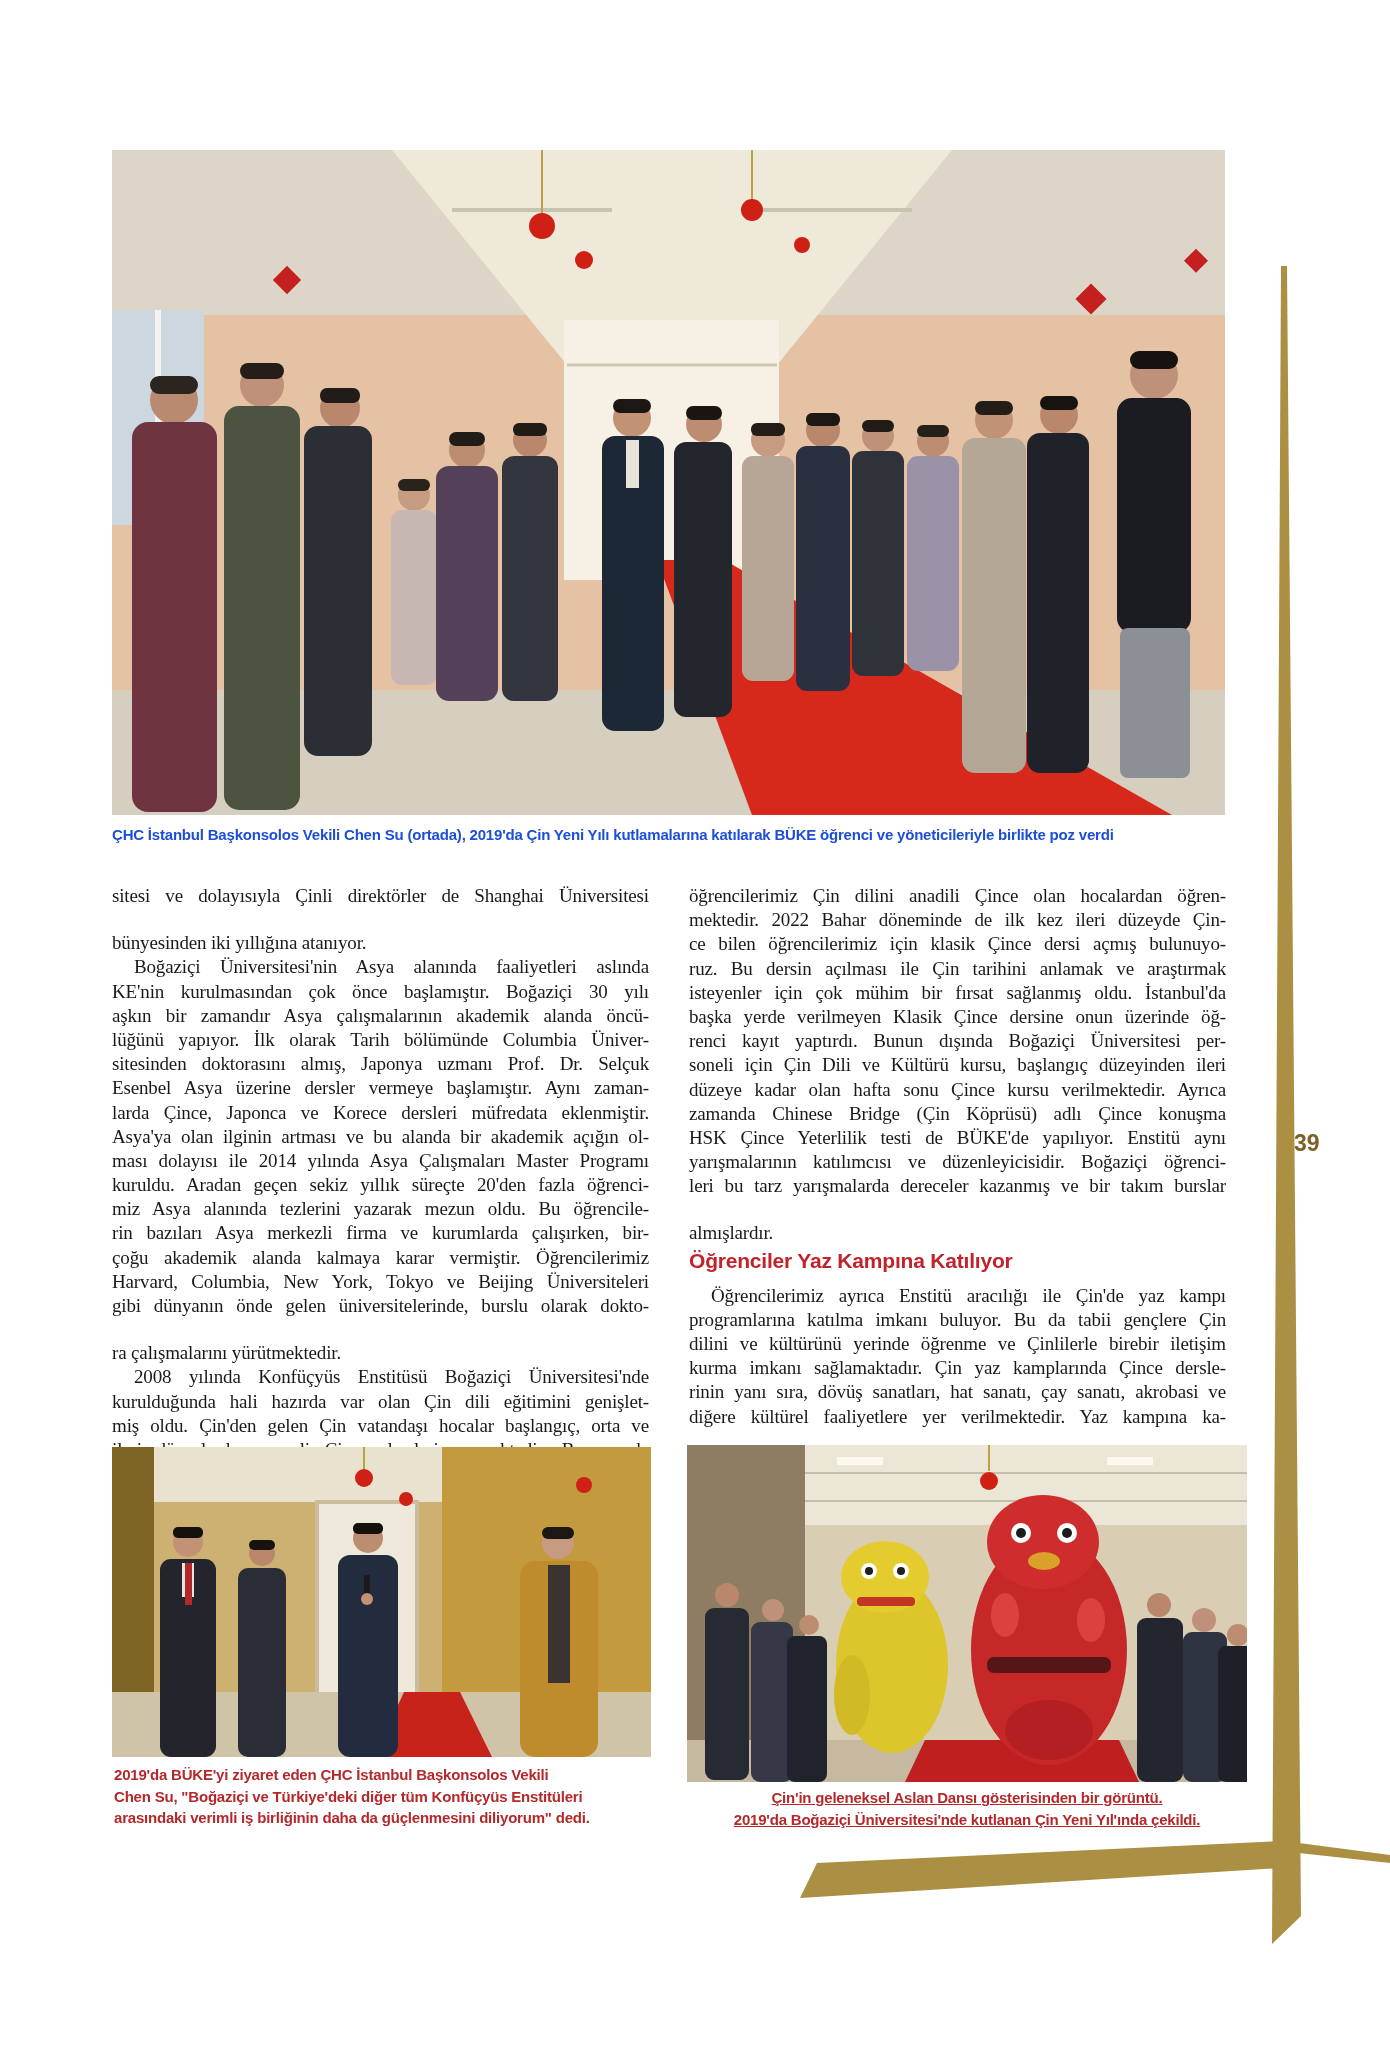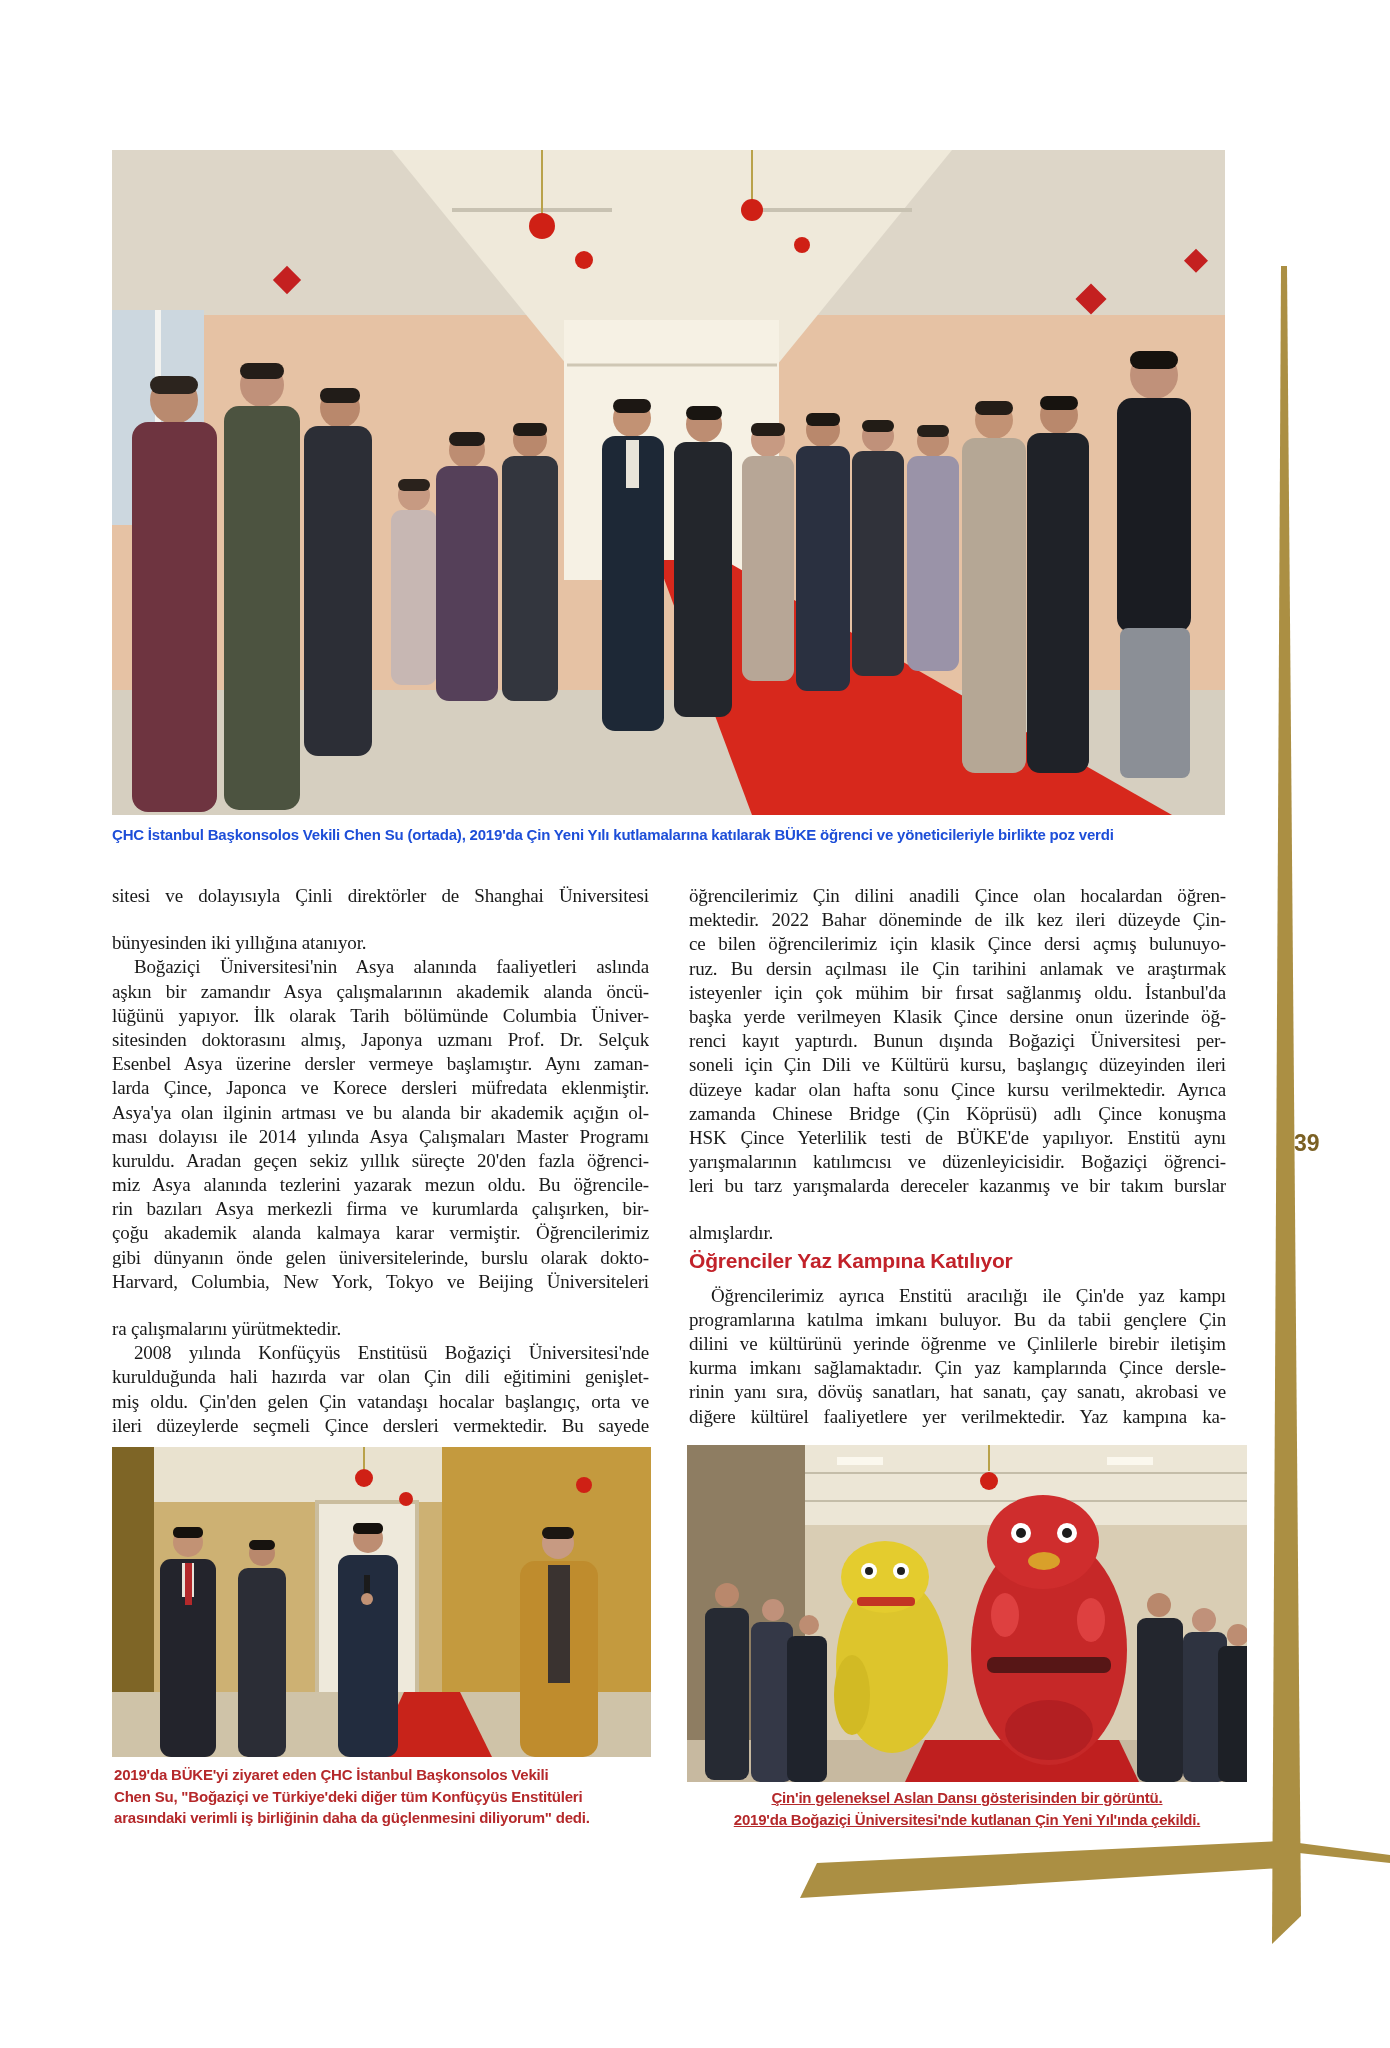--- a/index.html
+++ b/index.html
@@ -128,33 +128,34 @@
         <rect x="1008" y="478" width="70" height="150" rx="8" fill="#8b8f96"></rect>
     </svg>
   </figure>
 
   <div class="cap" id="main-caption">ÇHC İstanbul Başkonsolos Vekili Chen Su (ortada), 2019'da Çin Yeni Yılı kutlamalarına katılarak BÜKE öğrenci ve yöneticileriyle birlikte poz verdi</div>
 
   <div class="col" id="col-left">
       <div class="bl">sitesi ve dolayısıyla Çinli direktörler de Shanghai Üniversitesi</div>
       <div class="bl end">bünyesinden iki yıllığına atanıyor.</div>
       <div class="bl ind">Boğaziçi Üniversitesi'nin Asya alanında faaliyetleri aslında</div>
+      <div class="bl">KE'nin kurulmasından çok önce başlamıştır. Boğaziçi 30 yılı</div>
       <div class="bl">aşkın bir zamandır Asya çalışmalarının akademik alanda öncü-</div>
       <div class="bl">lüğünü yapıyor. İlk olarak Tarih bölümünde Columbia Üniver-</div>
       <div class="bl">sitesinden doktorasını almış, Japonya uzmanı Prof. Dr. Selçuk</div>
       <div class="bl">Esenbel Asya üzerine dersler vermeye başlamıştır. Aynı zaman-</div>
       <div class="bl">larda Çince, Japonca ve Korece dersleri müfredata eklenmiştir.</div>
       <div class="bl">Asya'ya olan ilginin artması ve bu alanda bir akademik açığın ol-</div>
       <div class="bl">ması dolayısı ile 2014 yılında Asya Çalışmaları Master Programı</div>
       <div class="bl">kuruldu. Aradan geçen sekiz yıllık süreçte 20'den fazla öğrenci-</div>
       <div class="bl">miz Asya alanında tezlerini yazarak mezun oldu. Bu öğrencile-</div>
       <div class="bl">rin bazıları Asya merkezli firma ve kurumlarda çalışırken, bir-</div>
       <div class="bl">çoğu akademik alanda kalmaya karar vermiştir. Öğrencilerimiz</div>
+      <div class="bl">Harvard, Columbia, New York, Tokyo ve Beijing Üniversiteleri</div>
       <div class="bl">gibi dünyanın önde gelen üniversitelerinde, burslu olarak dokto-</div>
-      <div class="bl">Harvard, Columbia, New York, Tokyo ve Beijing Üniversiteleri</div>
       <div class="bl end">ra çalışmalarını yürütmektedir.</div>
       <div class="bl ind">2008 yılında Konfüçyüs Enstitüsü Boğaziçi Üniversitesi'nde</div>
       <div class="bl">kurulduğunda hali hazırda var olan Çin dili eğitimini genişlet-</div>
       <div class="bl">miş oldu. Çin'den gelen Çin vatandaşı hocalar başlangıç, orta ve</div>
       <div class="bl">ileri düzeylerde seçmeli Çince dersleri vermektedir. Bu sayede</div>
     </div>
 
   <div class="col" id="col-right">
     <div>
         <div class="bl">öğrencilerimiz Çin dilini anadili Çince olan hocalardan öğren-</div>

